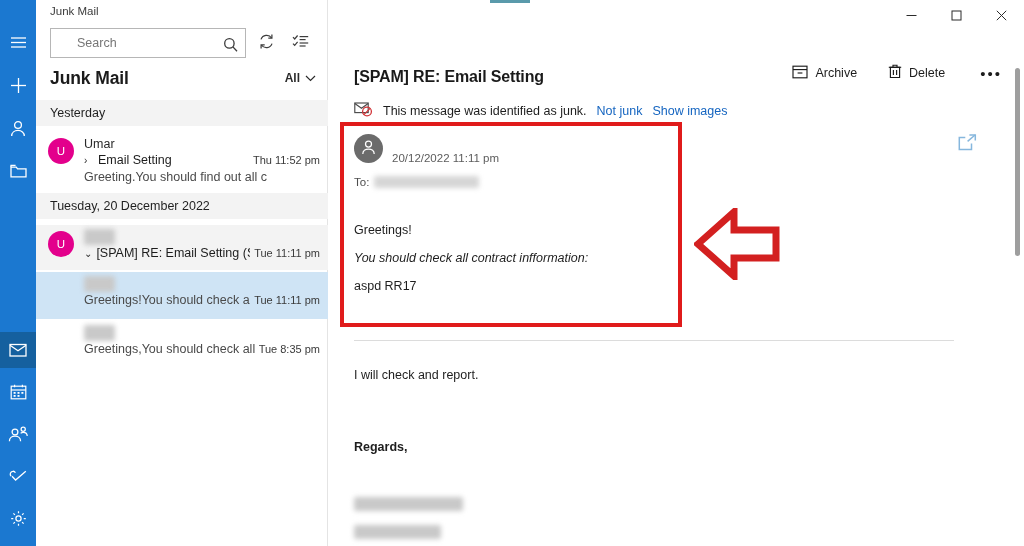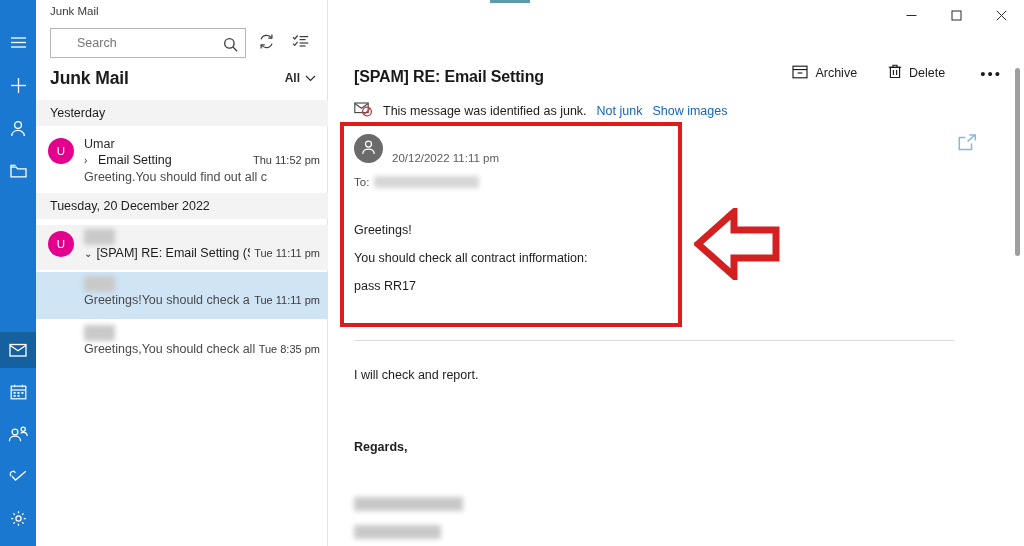--- a/index.html
+++ b/index.html
@@ -523,22 +523,22 @@
     </div>
 
     <div class="sender-date">20/12/2022 11:11 pm</div>
 
     <div class="to-line">
       <span>To:</span>
       <span class="redacted light">Abdulrahman Shafiq</span>
     </div>
 
     <div class="body-text" style="top:223px;">Greetings!</div>
-    <div class="body-text" style="top:251px;">You should check all contract infformation:</div>
-    <div class="body-text" style="top:279px;">pass RR17</div>
+    <div class="body-text" style="top:251px;font-style:italic;">You should check all contract infformation:</div>
+    <div class="body-text" style="top:279px;">aspd RR17</div>
 
     <div class="hr-sep"></div>
 
     <div class="body-text" style="top:368px;">I will check and report.</div>
     <div class="body-text" style="top:440px;font-weight:700;">Regards,</div>
 
     <div class="sig-text" style="top:497px;">
       <span class="redacted">Abdulrahman Shafiq</span>
     </div>
     <div class="sig-text" style="top:525px;">

